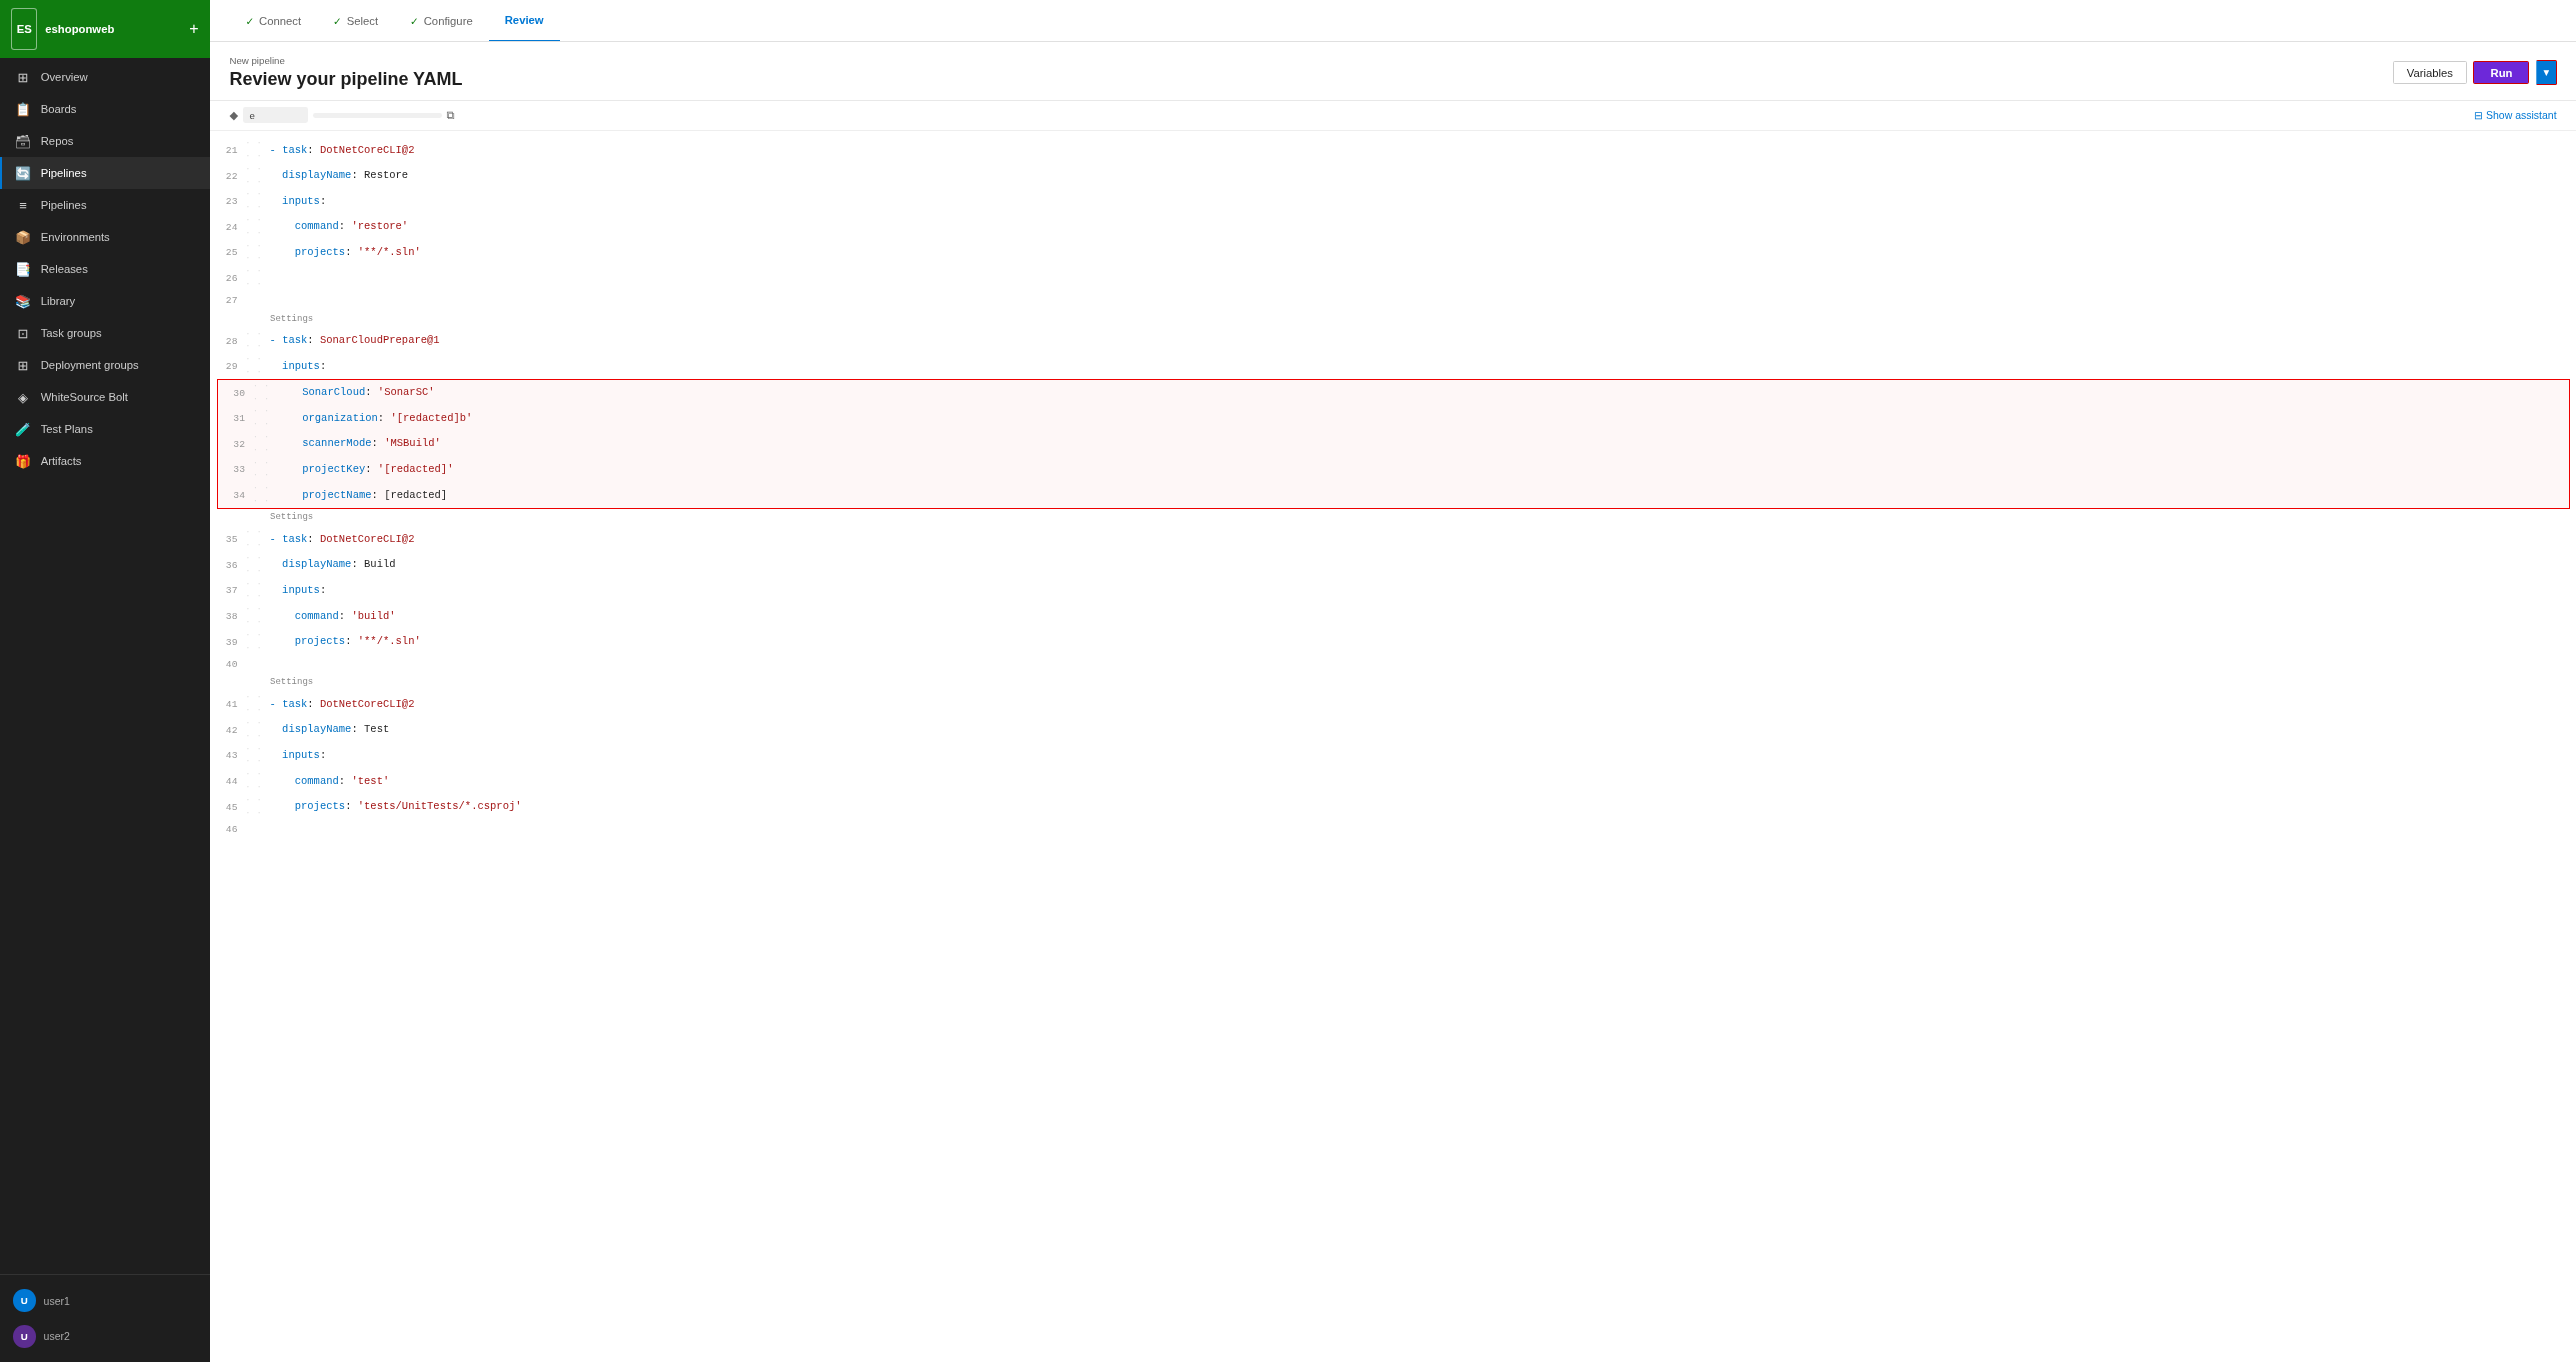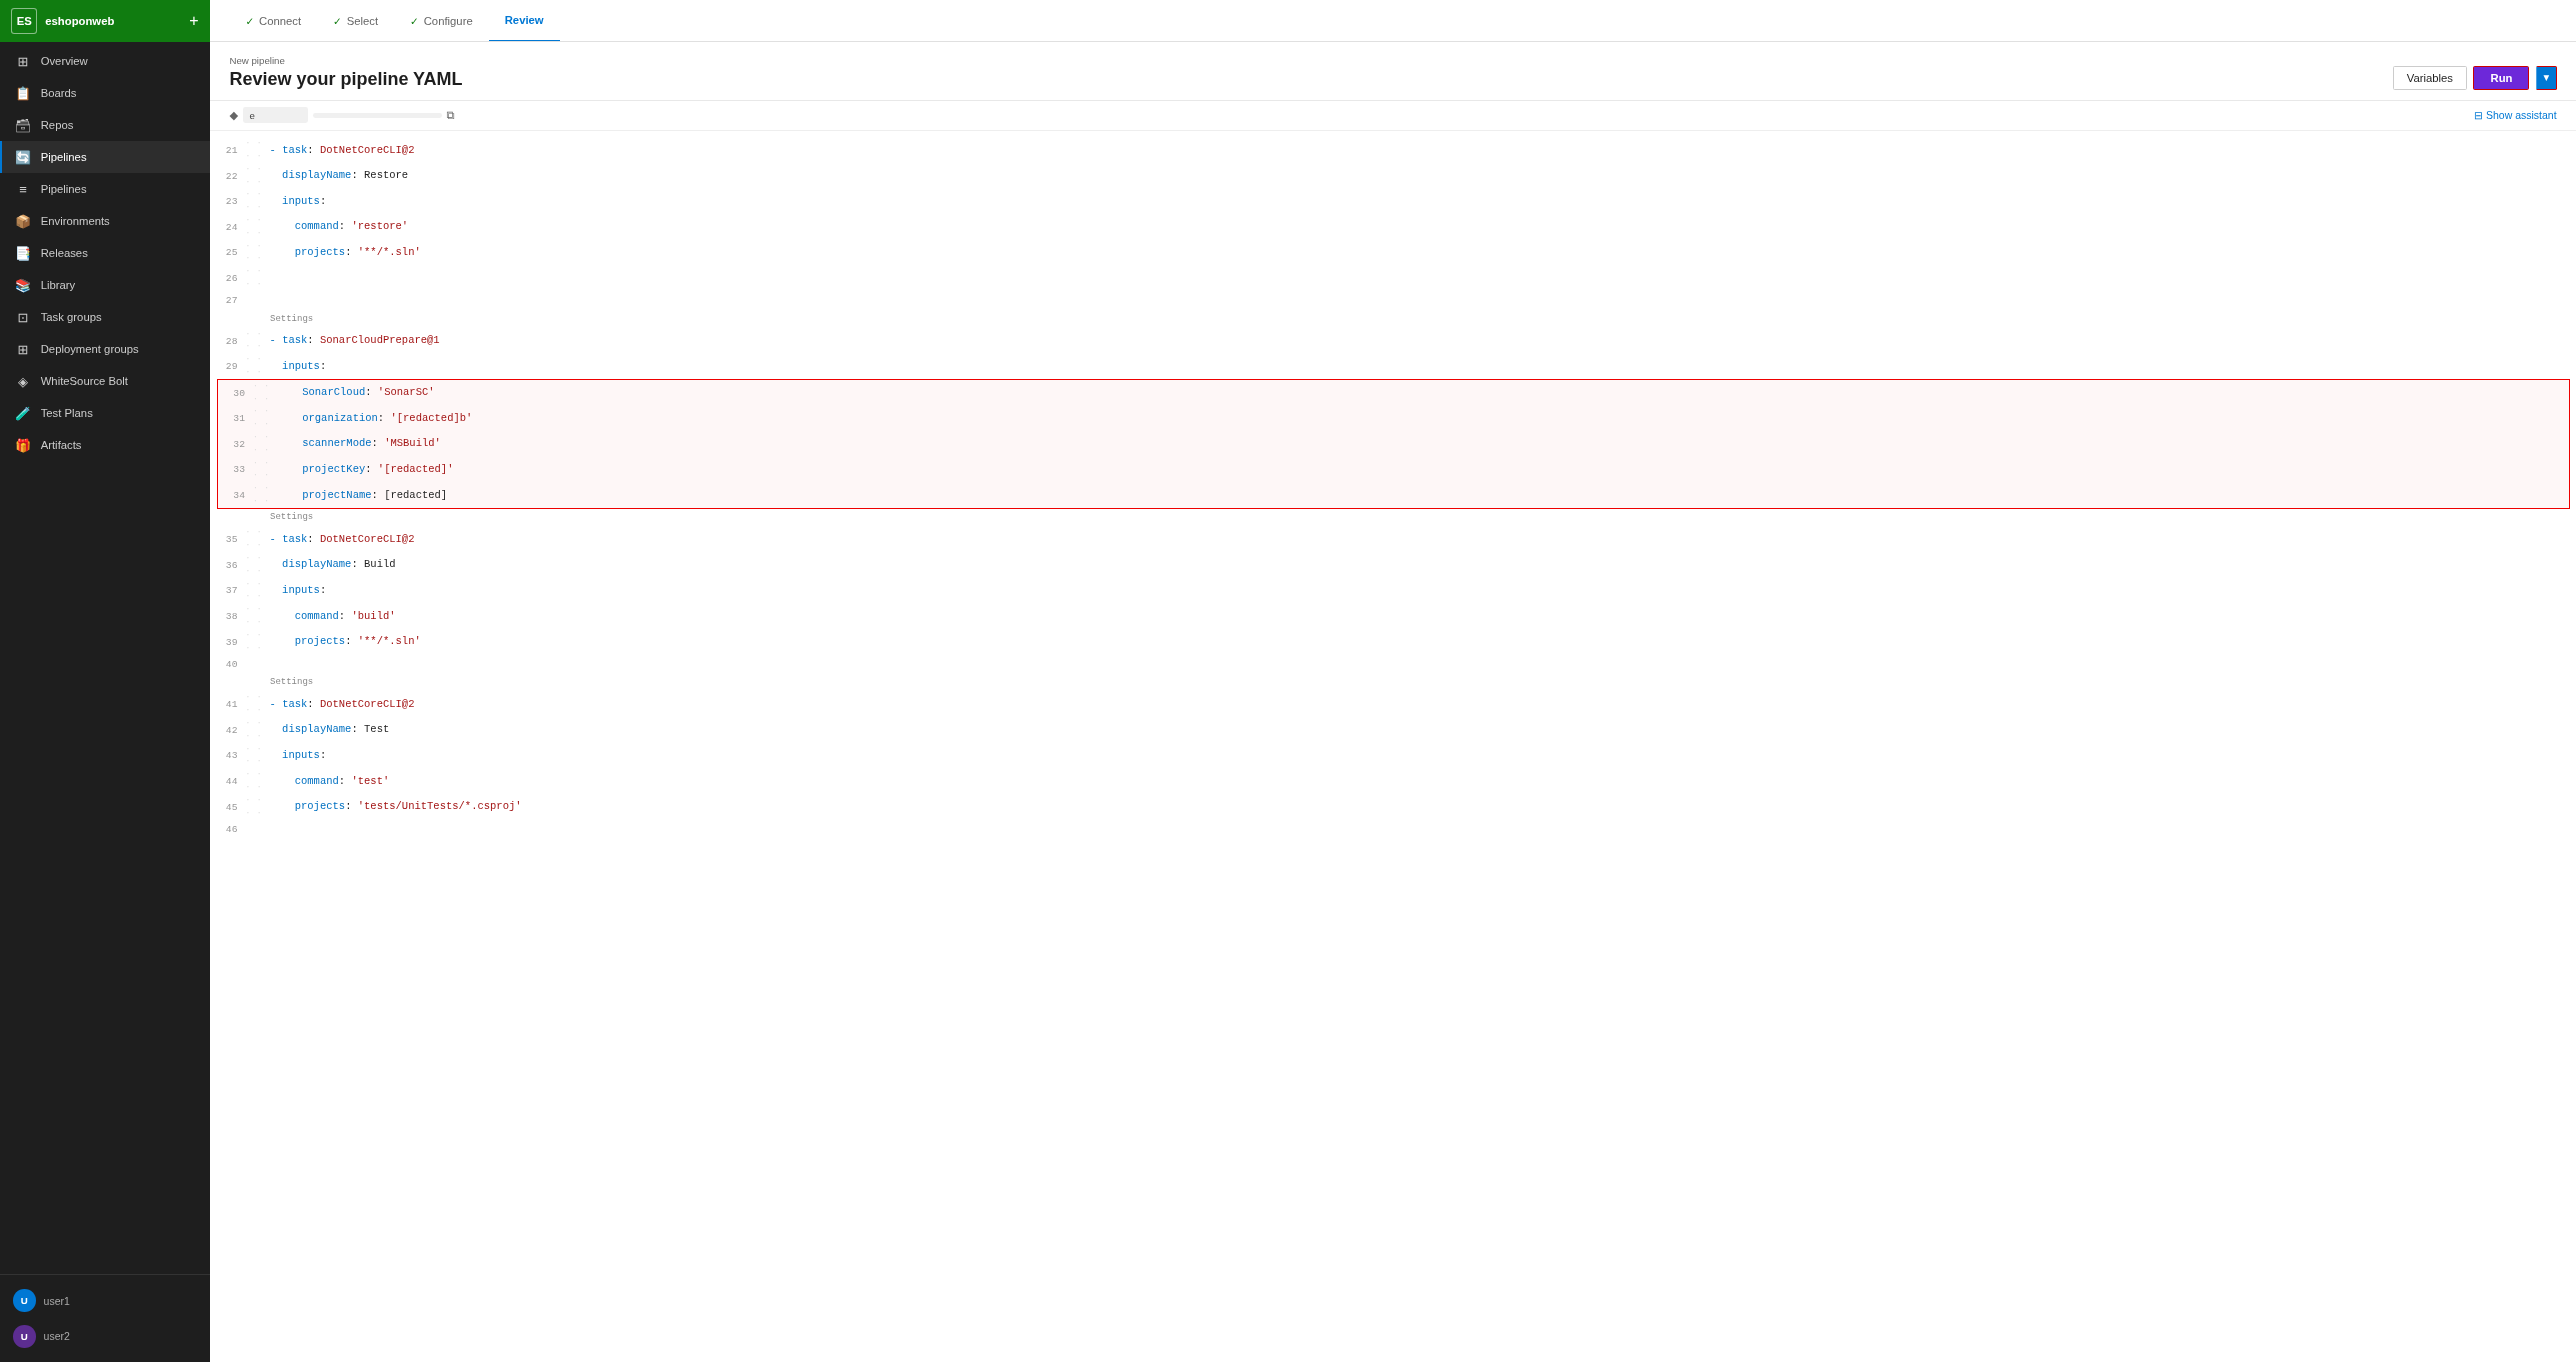--- a/index.html
+++ b/index.html
@@ -19,21 +19,21 @@
     .sidebar-header {
       display: flex;
       align-items: center;
       padding: 8px 11.3px;
       background: #107c10;
       color: #fff;
       gap: 8px;
       min-height: 42px;
     }
     .org-avatar {
-      width: 26px; height: 26px;
+      width: 26px; height: 42px;
       background: #107c10;
       border: 1.6px solid rgba(255,255,255,0.5);
       border-radius: 3.2px;
       display: flex; align-items: center; justify-content: center;
       font-weight: bold; font-size: 11.3px; color: #fff;
     }
     .org-name { font-size: 11.3px; font-weight: 600; flex: 1; }
     .sidebar-add { color: #fff; font-size: 16px; cursor: pointer; }
 
     .sidebar-nav { flex: 1; padding: 3.2px 0; }
@@ -102,21 +102,21 @@
       flex: 1;
       overflow-y: auto;
       padding: 0;
       background: #fff;
     }
 
     .page-header {
       padding: 13px 19.4px 9.7px;
       border-bottom: 0.8px solid #e8e8e8;
       display: flex;
-      align-items: flex-end;
+      align-items: center;
       justify-content: space-between;
     }
     .page-header-left { }
     .breadcrumb { font-size: 9.7px; color: #666; margin-bottom: 3.2px; }
     .page-title { font-size: 18px; font-weight: 600; color: #1e1e1e; }
     .page-header-actions { display: flex; gap: 6.5px; align-items: center; }
 
     .btn-variables {
       padding: 4.8px 13px;
       border: 0.8px solid #ccc;

